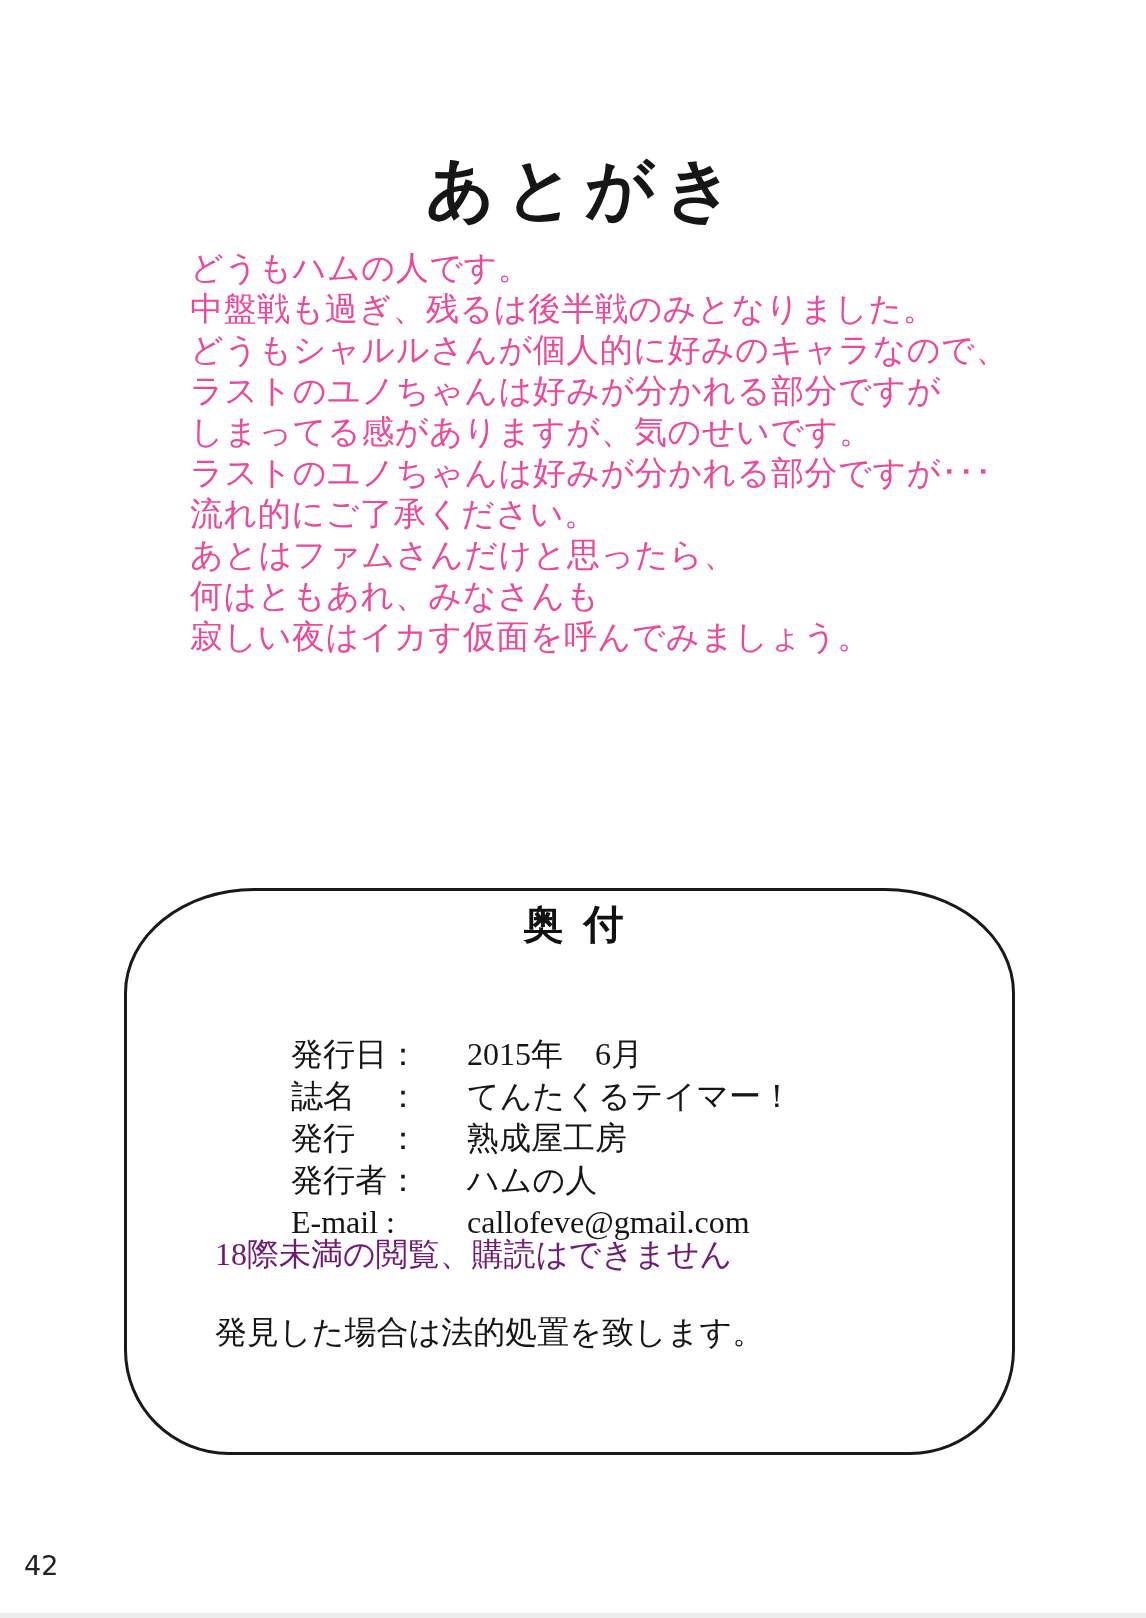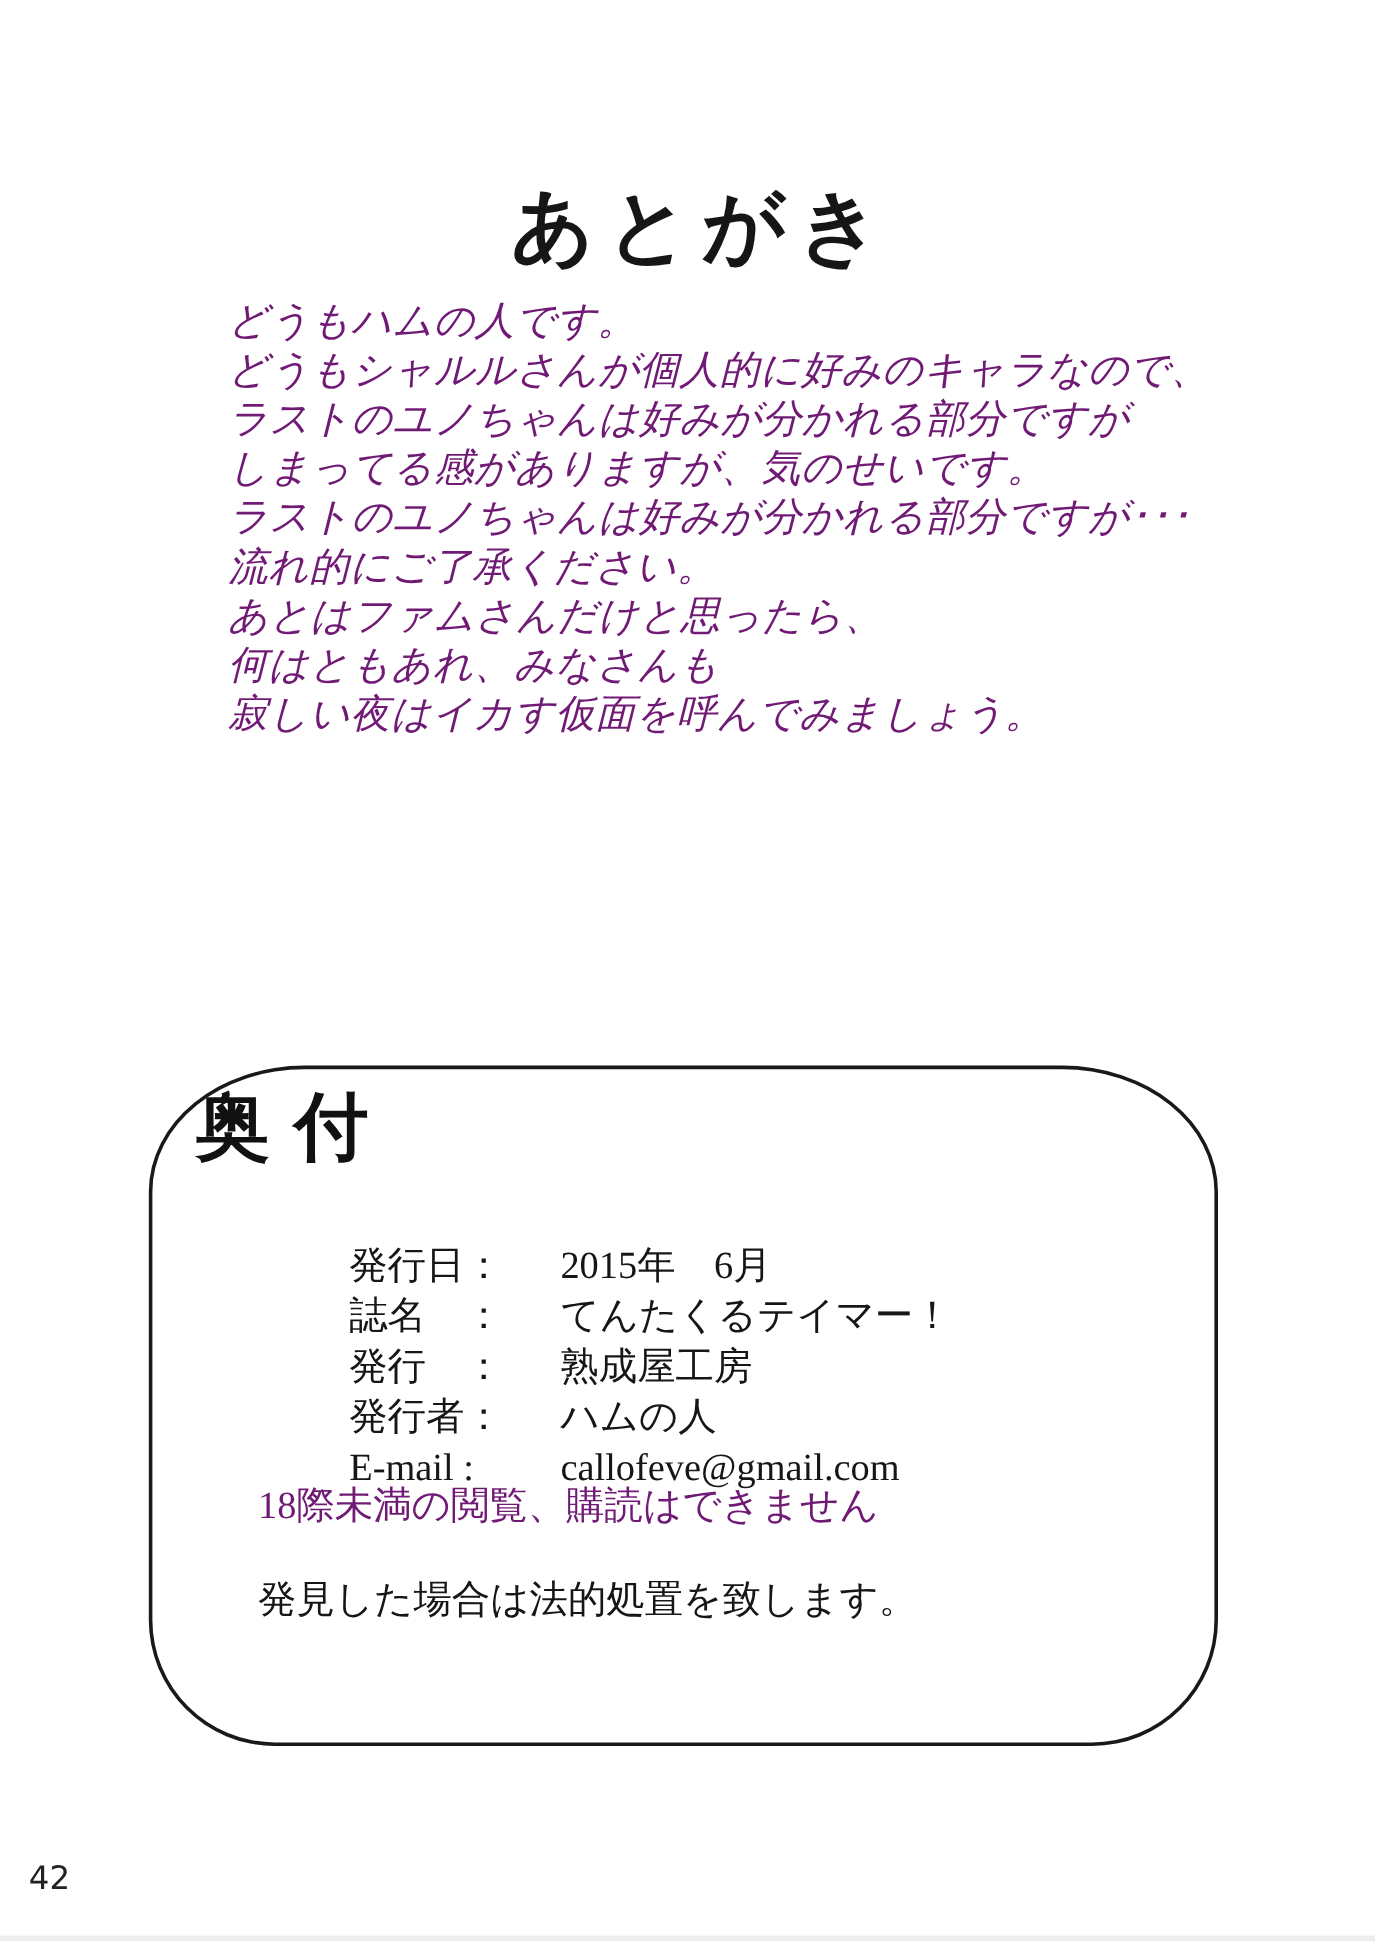--- a/index.html
+++ b/index.html
@@ -31,42 +31,42 @@
   }
   
   .afterword-body {
     position: absolute;
     left: 190px;
     top: 248px;
     width: 830px;
     font-size: 33px;
     line-height: 41px;
     letter-spacing: 0.5px;
-    color: #701a75;
-    font-style: italic;
+    color: #ec4899;
   }
   
   .colophon-box {
     position: absolute;
     left: 124px;
     top: 888px;
     width: 891px;
     height: 567px;
     box-sizing: border-box;
     border: 3px solid #191919;
     border-radius: 130px 130px 105px 105px / 105px 105px 105px 105px;
     background: #ffffff;
   }
   .colophon-title {
     position: absolute;
     top: 6px;
-    left: 16px;
+    left: 4px;
     width: 100%;
     margin: 0;
-    font-size: 62px;
+    text-align: center;
+    font-size: 40px;
     font-weight: 600;
     letter-spacing: 20px;
     text-indent: 20px; 
     color: #111111;
   }
   .colophon-rows {
     position: absolute;
     left: 100px;
     top: 100px;
     font-size: 32px;
@@ -118,20 +118,21 @@
 </style>
 </head>
 <body>
 
 <div class="page">
 
   <h1 class="afterword-title">あとがき</h1>
 
   <div class="afterword-body">
     <div>どうもハムの人です。</div>
+    <div>中盤戦も過ぎ、残るは後半戦のみとなりました。</div>
     <div>どうもシャルルさんが個人的に好みのキャラなので、</div>
     <div>ラストのユノちゃんは好みが分かれる部分ですが</div>
     <div>しまってる感がありますが、気のせいです。</div>
     <div>ラストのユノちゃんは好みが分かれる部分ですが･･･</div>
     <div>流れ的にご了承ください。</div>
     <div>あとはファムさんだけと思ったら、</div>
     <div>何はともあれ、みなさんも</div>
     <div>寂しい夜はイカす仮面を呼んでみましょう。</div>
   </div>
 

